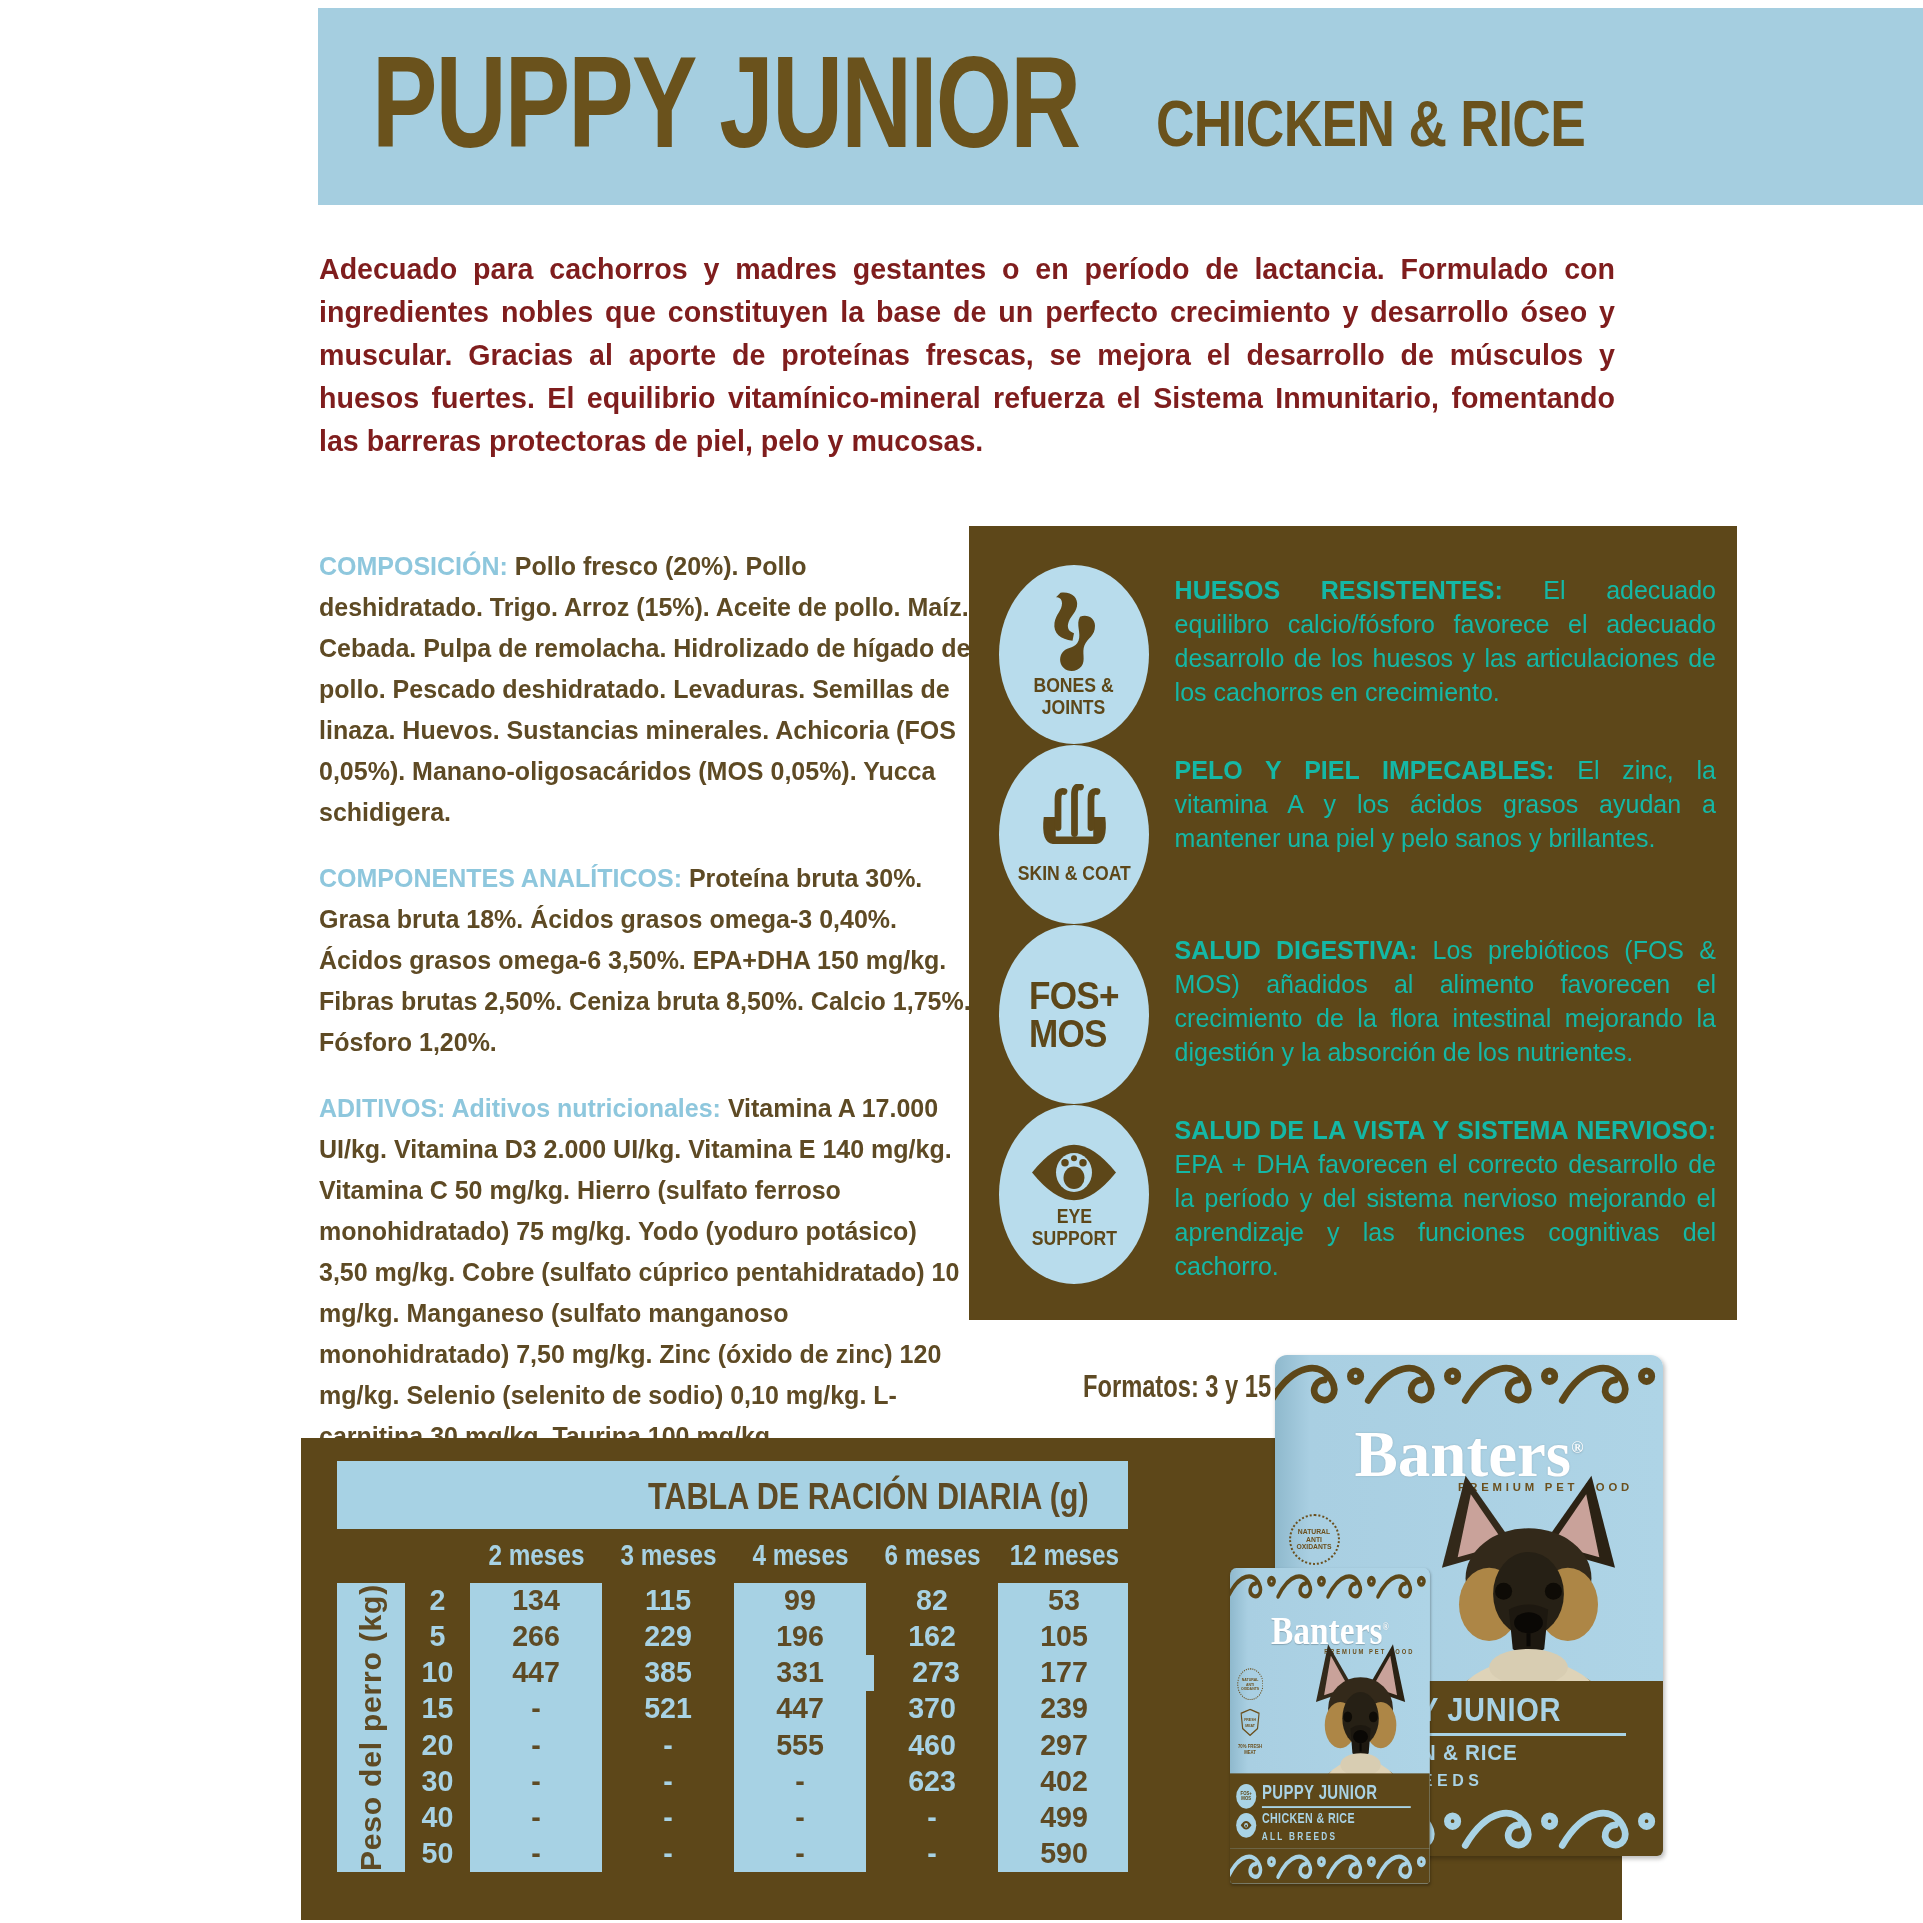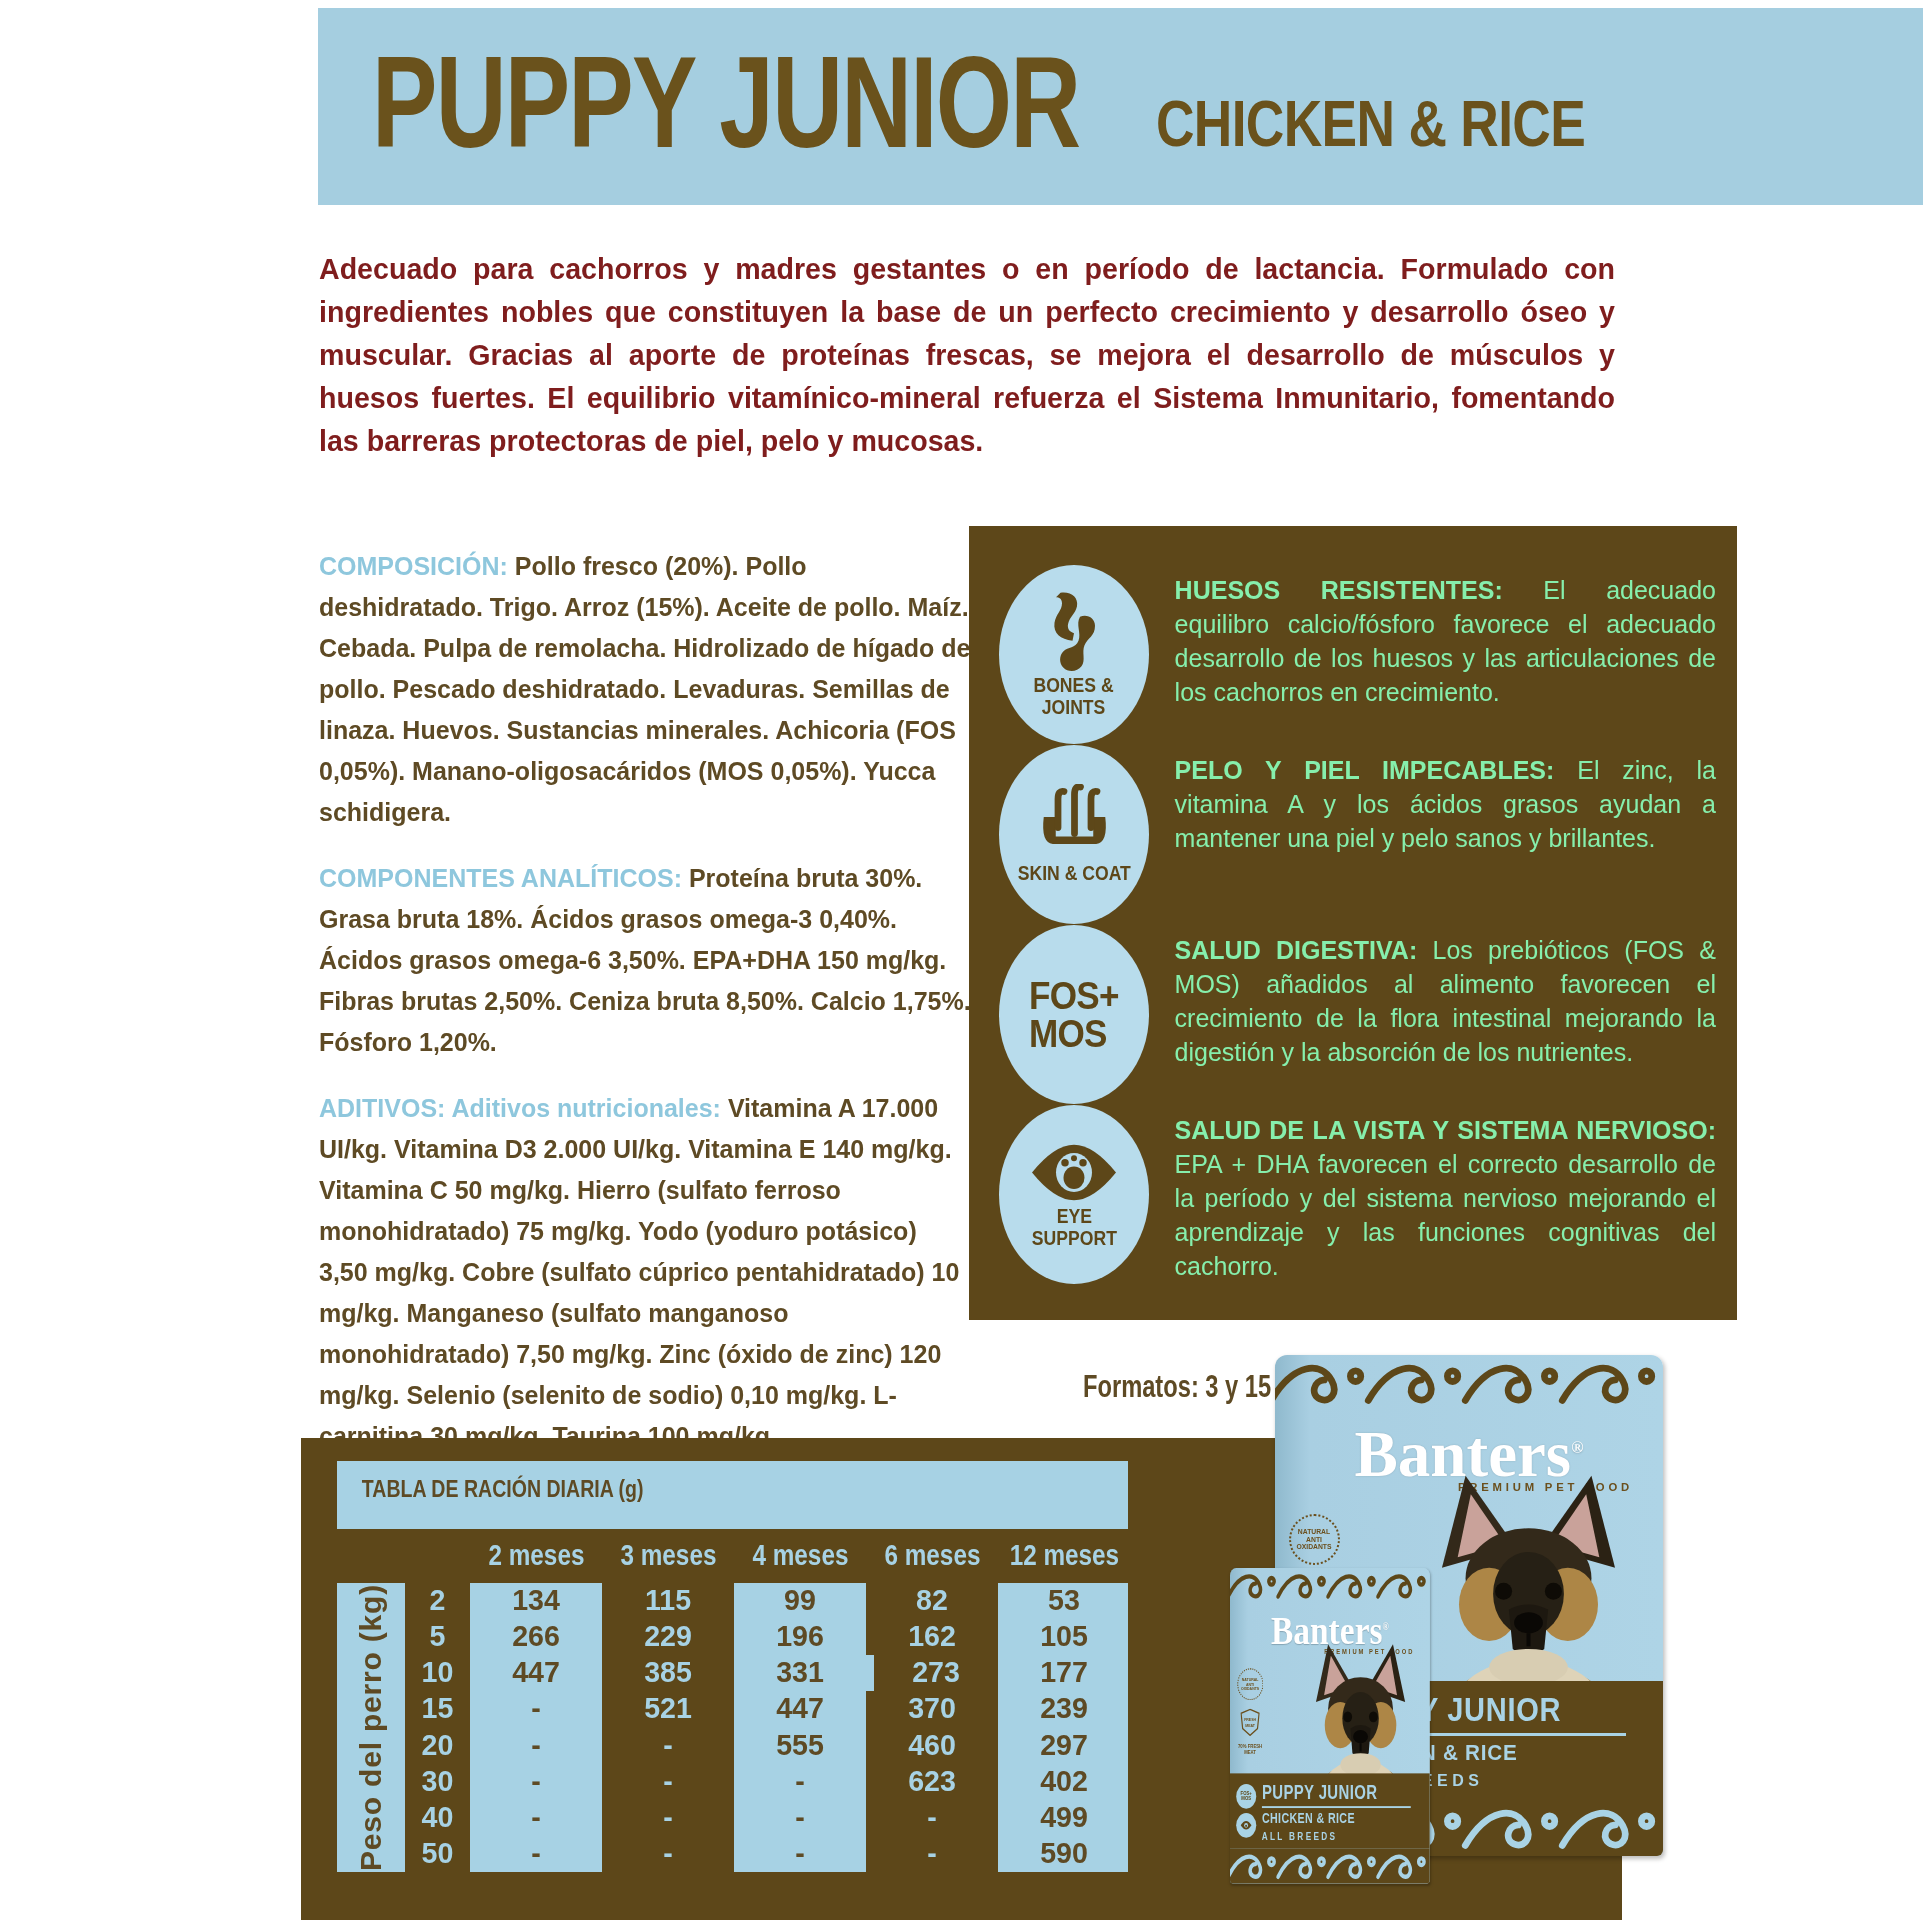--- a/index.html
+++ b/index.html
@@ -18,30 +18,30 @@
   .sec{font-size:25px;line-height:41px;font-weight:bold;margin-bottom:16.5px;text-align:left;}
   .lbl{color:#8ec7dd;}
 
   
   .benefits{position:absolute;left:969px;top:526px;width:768px;height:794px;background:#5d4719;display:flex;flex-direction:column;justify-content:space-between;padding:39px 21px 36px 30px;box-sizing:border-box;}
   .benefit{display:flex;gap:25.6px;align-items:flex-start;}
   .badge{flex:0 0 150px;height:179px;background:#b8dcec;border-radius:50%;display:flex;flex-direction:column;align-items:center;justify-content:center;color:#5d4719;}
   .badge svg{display:block;}
   .badge-label{font-size:20px;font-weight:bold;line-height:22.5px;text-align:center;letter-spacing:0;transform:scaleX(0.88);}
   .badge-glyphtext{font-size:39px;font-weight:bold;line-height:38px;letter-spacing:-0.8px;transform:scaleX(0.9);}
-  .benefit-text{flex:1;color:#86efac;font-size:25px;line-height:34px;text-align:justify;margin-top:7.5px;}
+  .benefit-text{flex:1;color:#14b8a6;font-size:25px;line-height:34px;text-align:justify;margin-top:7.5px;}
   .benefit-text b{font-weight:bold;}
 
   
   .formats{position:absolute;left:1083px;top:1368px;font-size:32px;font-weight:bold;color:#5e4a24;transform:scaleX(0.74);transform-origin:left top;white-space:nowrap;}
 
   
   .bottom{position:absolute;left:301px;top:1438px;width:1321px;height:482px;background:#5d4719;}
   .panel{position:absolute;left:36px;top:22.5px;width:791px;height:411px;background:#a7d2e4;}
-  .panel-title{position:absolute;left:0;right:0;top:15px;text-align:left;font-size:23px;font-weight:bold;color:#5e4a24;}
+  .panel-title{position:absolute;left:0;right:0;top:15px;text-align:right;font-size:36px;font-weight:bold;color:#5e4a24;}
   .panel-title span{display:inline-block;transform:scaleX(0.85);white-space:nowrap;}
   .thead{position:absolute;left:0;right:0;top:68px;height:54px;background:#5d4719;display:grid;grid-template-columns:68px 65px repeat(5,132px);}
   .thead .hcell{display:flex;align-items:center;justify-content:center;color:#a7d2e4;font-size:28.6px;font-weight:bold;}
   .thead .hcell span{transform:scaleX(0.85);white-space:nowrap;}
   .tdata{position:absolute;left:0;right:0;top:122px;bottom:0;display:grid;grid-template-columns:68px 65px repeat(5,132px);grid-template-rows:repeat(8,1fr);}
   .cell{display:flex;align-items:center;justify-content:center;font-size:28.6px;font-weight:bold;color:#5e4a24;}
   .cell.on-brown{background:#5d4719;color:#a7d2e4;}
   .rowlabel{grid-row:1/9;grid-column:1;display:flex;align-items:center;justify-content:center;}
   .rowlabel span{writing-mode:vertical-rl;transform:rotate(180deg);font-size:30px;font-weight:bold;color:#5e4a24;letter-spacing:0.8px;white-space:nowrap;}
 

